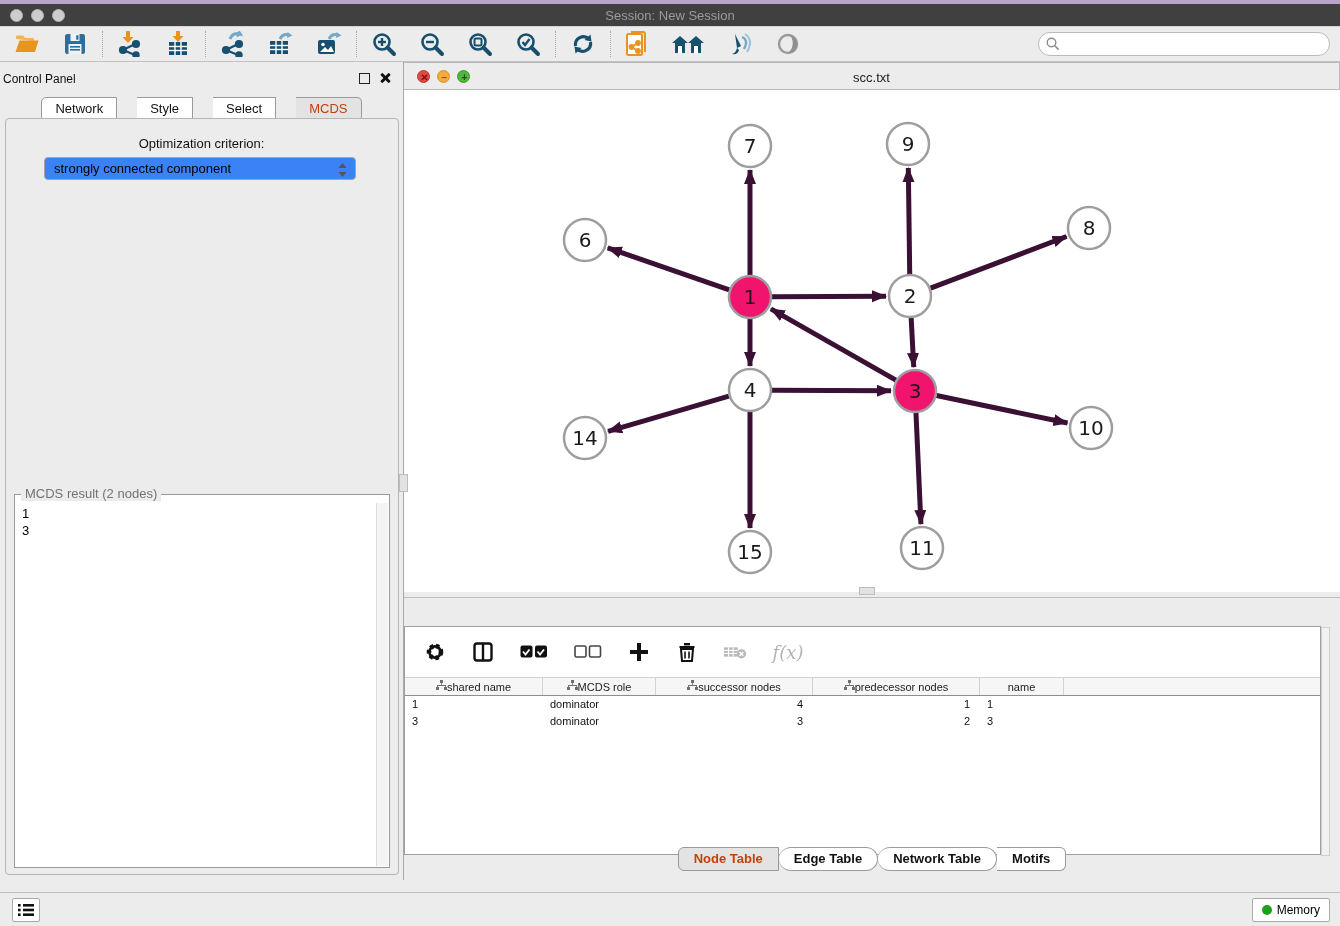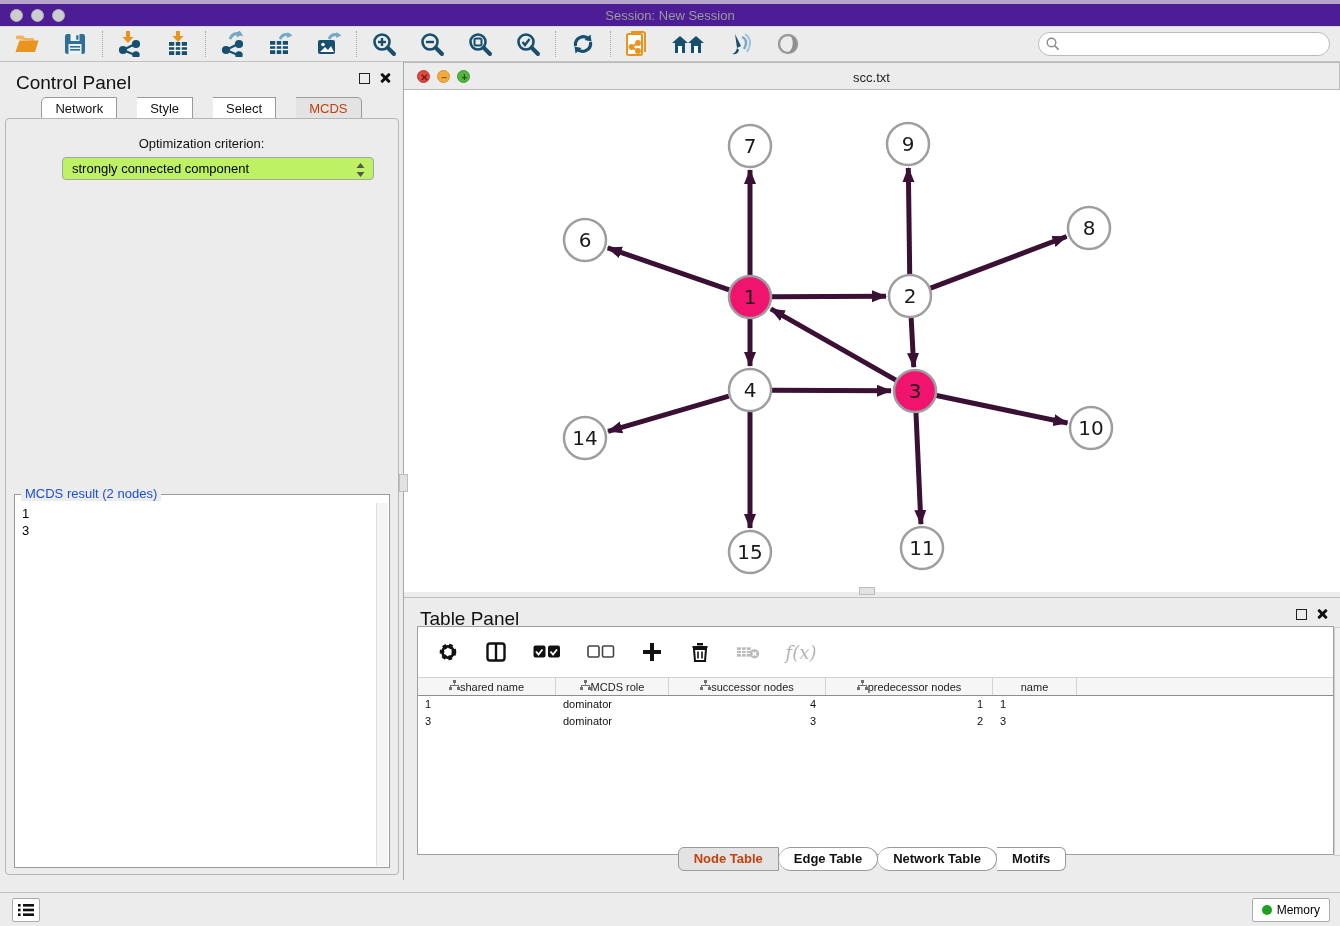--- a/index.html
+++ b/index.html
@@ -1,80 +1,80 @@
 <!DOCTYPE html>
 <html><head>
 <meta charset="utf-8">
 <style>
   * { margin:0; padding:0; box-sizing:border-box; }
   html,body { width:1340px; height:926px; font-family:"Liberation Sans",sans-serif; background:#ececec; overflow:hidden; position:relative; }
 
   
-  .titlebar { position:absolute; left:0; top:0; width:1340px; height:27px; background:#4c1d95; border-bottom:1px solid #d6d6d6; }
+  .titlebar { position:absolute; left:0; top:0; width:1340px; height:27px; background:#404040; border-bottom:1px solid #d6d6d6; }
   .titlebar .accent { position:absolute; left:0; top:0; width:100%; height:4px; background:#b9a4c9; }
   .traffic { position:absolute; top:9px; display:flex; gap:8px; }
   .light { width:13px; height:13px; border-radius:50%; position:relative; }
   .light.inactive { background:#cdcdcd; border:1px solid #b2b2b2; }
   .win-title { position:absolute; width:100%; text-align:center; top:8px; font-size:13px; color:#9b9b9b; }
 
   
   .toolbar { position:absolute; left:0; top:27px; width:1340px; height:35px; background:#ececec; border-bottom:1px solid #c2c2c2; display:flex; align-items:center; }
   .tb-group { display:flex; align-items:center; gap:18px; padding:0 12px; }
   .tb-sep { width:1px; height:26px; border-left:1px dotted #a8a8a8; }
   .tb-icon { display:flex; align-items:center; justify-content:center; width:30px; height:28px; cursor:pointer; }
   .search-wrap { margin-left:auto; margin-right:10px; position:relative; }
   .search-input { width:292px; height:24px; border:1px solid #bbb; border-radius:12px; background:#fff; padding:0 8px 0 26px; font-size:13px; outline:none; }
   .search-glass { position:absolute; left:8px; top:5px; }
 
   
   .control-panel { position:absolute; left:0; top:62px; width:404px; height:818px; background:#ececec; border-right:1px solid #a9a9a9; }
   .panel-header { position:relative; height:34px; }
-  .panel-title { position:absolute; left:16px; top:10px; font-size:19px; color:#111; }
+  .panel-title { position:absolute; left:3px; top:10px; font-size:12px; color:#111; }
   .panel-btns { position:absolute; right:12px; top:10px; display:flex; gap:9px; align-items:center; }
   .float-icon { width:11px; height:11px; border:1.5px solid #222; background:transparent; display:inline-block; }
   .close-icon { position:relative; width:12px; height:12px; display:inline-block; }
   .close-icon:before,.close-icon:after { content:""; position:absolute; left:5px; top:0; width:3px; height:12px; background:#111; border-radius:1px; }
   .close-icon:before { transform:rotate(45deg);} .close-icon:after { transform:rotate(-45deg);}
 
   .tabstrip { position:absolute; left:0; width:100%; display:flex; justify-content:center; }
   .cp-tabs { top:41px; }
   .tab { font-size:13px; padding:3px 13px 4px; background:#fff; border:1px solid #9a9a9a; border-left:none; color:#111; cursor:pointer; white-space:nowrap; }
   .tab:first-child { border-left:1px solid #9a9a9a; border-radius:5px 0 0 5px; }
   .tab:last-child { border-radius:0 5px 5px 0; }
   .tab.active { background:#e3e3e3; color:#c2410c; }
 
   .cp-box { position:absolute; left:5px; top:56px; width:394px; height:757px; border:1px solid #b5b5b5; border-radius:4px; background:#ececec; }
   .opt-label { position:absolute; left:0; top:74px; width:100%; text-align:center; font-size:13px; color:#111; }
-  .criterion-select { position:absolute; left:44px; top:95px; width:312px; height:23px; background:#bef264; border:1px solid #a5a5a5; border-radius:4px; font-size:13px; display:flex; align-items:center; padding-left:9px; cursor:pointer;margin-left:18px; }
+  .criterion-select { position:absolute; left:44px; top:95px; width:312px; height:23px; background:#3b82f6; border:1px solid #a5a5a5; border-radius:4px; font-size:13px; display:flex; align-items:center; padding-left:9px; cursor:pointer; }
   .chevrons { position:absolute; right:7px; top:4px; }
   .cp-buttons { position:absolute; left:0; top:128px; width:100%; display:flex; justify-content:center; gap:14px; }
   .push-btn { height:23px; background:#fff; border:1px solid #9a9a9a; border-radius:4px; font-size:13px; padding:0 16px; font-family:inherit; cursor:pointer; color:#111; }
 
   .mcds-fieldset { position:absolute; left:14px; top:432px; width:376px; height:374px; border:1px solid #9a9a9a; background:#fff; }
-  .mcds-legend { position:absolute; left:6px; top:-9px; background:#ececec; padding:0 4px; font-size:13px; color:#1d4ed8; }
+  .mcds-legend { position:absolute; left:6px; top:-9px; background:#ececec; padding:0 4px; font-size:13px; color:#737373; }
   .mcds-body { position:absolute; left:1px; top:8px; right:13px; bottom:1px; background:#fff; font-size:13px; line-height:17px; padding:2px 0 0 6px; overflow:hidden; }
   .mcds-scroll { position:absolute; right:1px; top:8px; width:12px; bottom:1px; background:#f4f4f4; border-left:1px solid #ddd; }
 
   
   .net-window { position:absolute; left:404px; top:62px; width:936px; height:530px; background:#fff; }
   .net-titlebar { position:absolute; left:0; top:0; width:100%; height:28px; background:#ececec; border:1px solid #b9b9b9; border-left:none; }
   .net-title { position:absolute; width:100%; top:7px; text-align:center; font-size:13px; color:#222; }
   .net-lights { left:13px; top:7px; position:absolute; display:flex; gap:7px; }
   .light-sym { font-size:10px; line-height:13px; width:13px; text-align:center; font-weight:bold; display:block; }
   .light.red { background:#dd4b42; border:1px solid #bf382f; color:#7c1510; }
   .light.yellow { background:#f3ab3d; border:1px solid #d6952c; color:#8a5a09; }
   .light.green { background:#53b43f; border:1px solid #3f9a2e; color:#1c5811; }
   .net-canvas { position:absolute; left:0; top:28px; width:936px; height:502px; background:#fff; }
 
   .splitter-v { position:absolute; left:399px; top:474px; width:9px; height:18px; background:#e2e2e2; border:1px solid #bdbdbd; }
   .splitter-h { position:absolute; left:859px; top:587px; width:16px; height:8px; background:#e2e2e2; border:1px solid #bdbdbd; }
 
   
   .table-panel { position:absolute; left:404px; top:597px; width:936px; height:283px; background:#ececec; border-top:1px solid #bdbdbd; }
-  .tp-box { position:absolute; left:13px; top:28px; width:917px; height:229px; background:#fff; border:1px solid #9f9f9f; }
+  .tp-box { position:absolute; left:0; top:28px; width:917px; height:229px; background:#fff; border:1px solid #9f9f9f; }
   .tp-toolbar { position:absolute; left:0; top:0; width:100%; height:50px; display:flex; align-items:center; gap:24px; padding-left:18px; background:#fff; }
   .tp-toolbar .tb-icon { width:24px; }
   .grid-table { position:absolute; left:0; top:50px; width:100%; }
   .g-header { display:flex; background:#f6f6f6; border-top:1px solid #d2d2d2; border-bottom:1px solid #8e8e8e; height:19px; }
   .g-hcell { display:flex; align-items:center; justify-content:center; font-size:11px; color:#222; border-right:1px solid #d2d2d2; overflow:hidden; }
   .g-row { display:flex; height:17px; background:#fff; }
   .g-cell { font-size:11px; color:#111; line-height:17px; overflow:hidden; white-space:nowrap; }
   .tp-scroll { position:absolute; right:-10px; top:0; width:9px; height:229px; background:#f1f1f1; border:1px solid #cfcfcf; }
 
   .tp-tabs { bottom:9px; top:auto;text-align:right; }
@@ -402,27 +402,20 @@
       <g>
         <circle cx="518" cy="458" r="21" fill="#ffffff" stroke="#9e9e9e" stroke-width="2.5"></circle>
         <text x="518" y="458" dy="0.36em" text-anchor="middle" font-size="20" fill="#1a1a1a" font-family="DejaVu Sans, sans-serif">11</text>
       </g>
     </svg>
 </div>
 <div class="splitter-v"></div>
 <div class="splitter-h"></div>
 
 <div class="table-panel">
-  <div class="panel-header">
-    <span class="panel-title">Table Panel</span>
-    <span class="panel-btns">
-      <span class="float-icon"></span>
-      <span class="close-icon"></span>
-    </span>
-  </div>
   <div class="tp-box">
     <div class="tp-toolbar">
       <span class="tb-icon">
         <svg width="20" height="20" viewBox="0 0 20 20">
             <circle cx="10" cy="10" r="6" fill="none" stroke="#111" stroke-width="4.6" stroke-dasharray="3.1 2.6"></circle>
             <circle cx="10" cy="10" r="5.6" fill="none" stroke="#111" stroke-width="2.6"></circle>
             <circle cx="10" cy="10" r="2.2" fill="#fff"></circle>
           </svg>
       </span>
       <span class="tb-icon">

